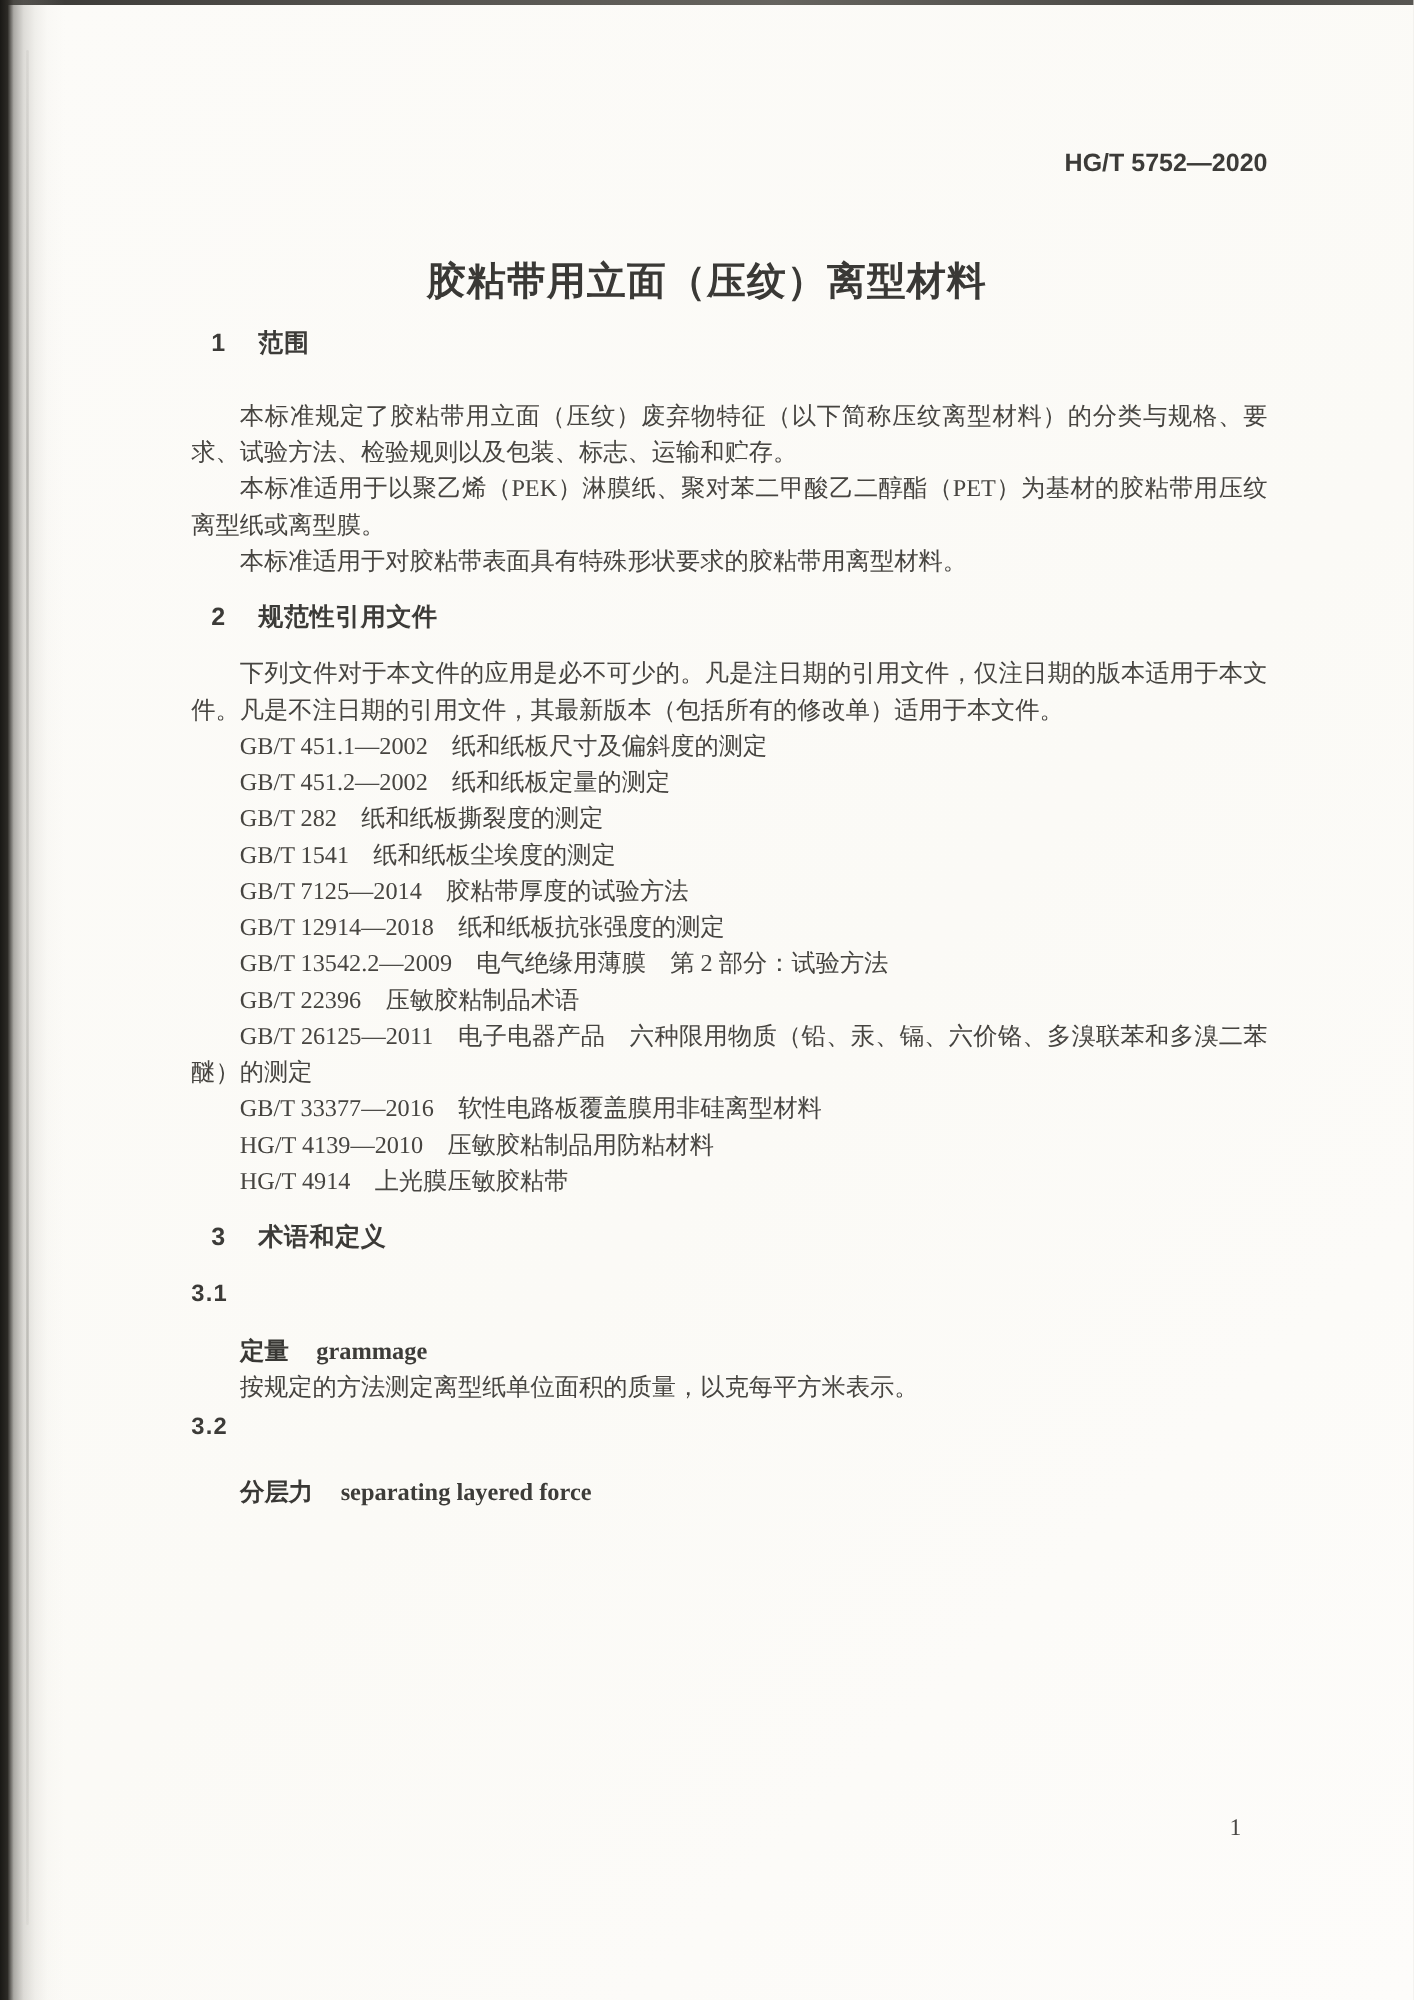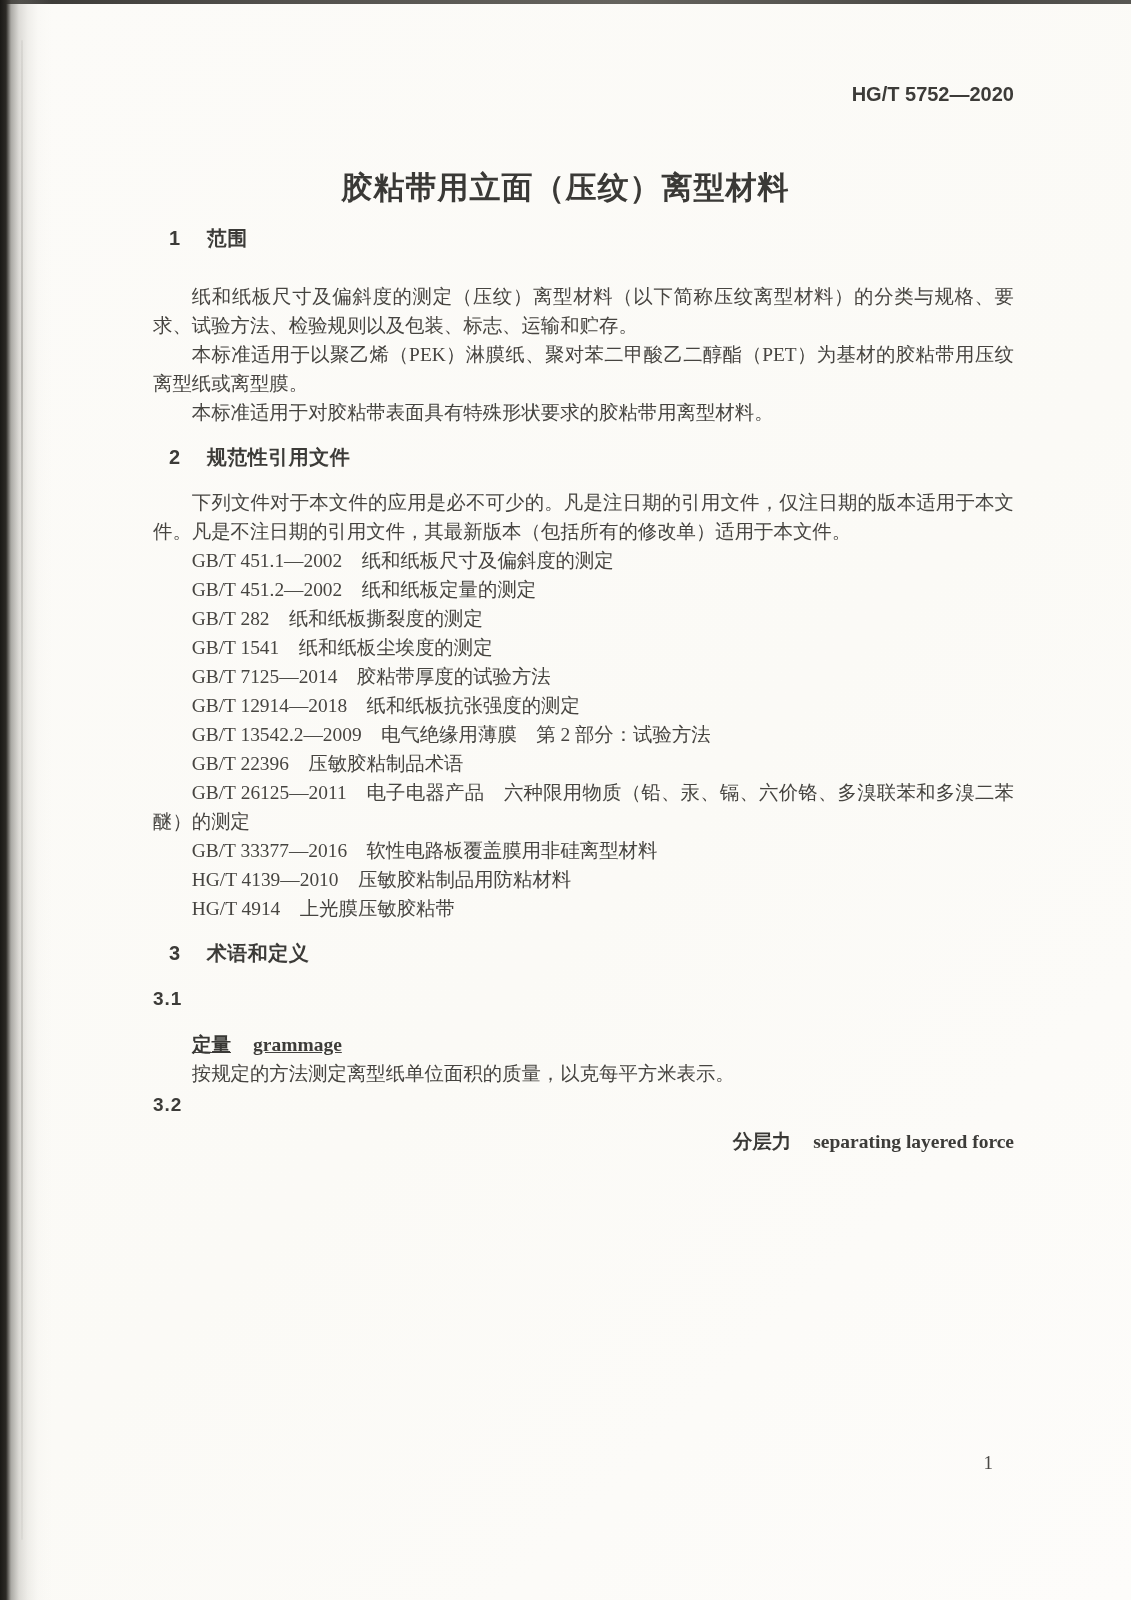--- a/index.html
+++ b/index.html
@@ -35,21 +35,21 @@
       rgba(120,118,112,.10) 0%, rgba(120,118,112,.38) 22%,
       rgba(120,118,112,.16) 45%, rgba(120,118,112,.34) 70%,
       rgba(120,118,112,.08) 100%);
     border-radius: 2px;
   }
   .content {
     position: relative;
     padding: 0 117px 0 153px;
   }
   .std-code {
-    margin-top: 81px;
+    margin-top: 118px;
     text-align: right;
     font-family: "Liberation Sans", "DejaVu Sans", sans-serif;
     font-weight: bold;
     font-size: 20px; line-height: 26px;
     color: #3c3b38;
   }
   .doc-title {
     margin: 61px 0 0;
     position: relative; left: -18px;
     text-align: center;
@@ -90,22 +90,22 @@
     font-size: 19px; line-height: 29px;
     color: #3c3b38;
     letter-spacing: 1px;
   }
   .num-31 { margin-top: 9px; }
   .num-32 { margin-top: 2px; }
   .term-line {
     margin: 0; padding-left: 2em;
     font-size: 19.5px; line-height: 29px;
   }
-  .term-line-31 { margin-top: 17px; text-decoration: underline; }
-  .term-line-32 { margin-top: 8px; text-align: right; }
+  .term-line-31 { margin-top: 17px; }
+  .term-line-32 { margin-top: 24px; }
   .term-zh {
     font-family: "Liberation Sans", "DejaVu Sans", sans-serif;
     font-weight: bold; color: #393835;
   }
   .term-en {
     margin-left: 22px;
     font-family: "Liberation Serif", "DejaVu Serif", serif;
     font-weight: bold; color: #3d3c39;
   }
   .term-def { margin: 0; }
@@ -127,21 +127,21 @@
   <div class="content">
 
     <div class="std-code">HG/T 5752—2020</div>
 
     <h1 class="doc-title">胶粘带用立面（压纹）离型材料</h1>
 
     <h2 class="clause-heading h2-scope">
       <span class="clause-no">1</span><span class="clause-label">范围</span>
     </h2>
     <div class="scope-block">
-      <p class="body-p">纸和纸板尺寸及偏斜度的测定（压纹）离型材料（以下简称压纹离型材料）的分类与规格、要求、试验方法、检验规则以及包装、标志、运输和贮存。</p>
+      <p class="body-p">本标准规定了胶粘带用立面（压纹）废弃物特征（以下简称压纹离型材料）的分类与规格、要求、试验方法、检验规则以及包装、标志、运输和贮存。</p>
       <p class="body-p">本标准适用于以聚乙烯（PEK）淋膜纸、聚对苯二甲酸乙二醇酯（PET）为基材的胶粘带用压纹离型纸或离型膜。</p>
       <p class="body-p">本标准适用于对胶粘带表面具有特殊形状要求的胶粘带用离型材料。</p>
     </div>
 
     <h2 class="clause-heading h2-refs">
       <span class="clause-no">2</span><span class="clause-label">规范性引用文件</span>
     </h2>
     <p class="body-p refs-intro">下列文件对于本文件的应用是必不可少的。凡是注日期的引用文件，仅注日期的版本适用于本文件。凡是不注日期的引用文件，其最新版本（包括所有的修改单）适用于本文件。</p>
     <div>
       <p class="body-p ref-item">GB/T 451.1—2002　纸和纸板尺寸及偏斜度的测定</p>

